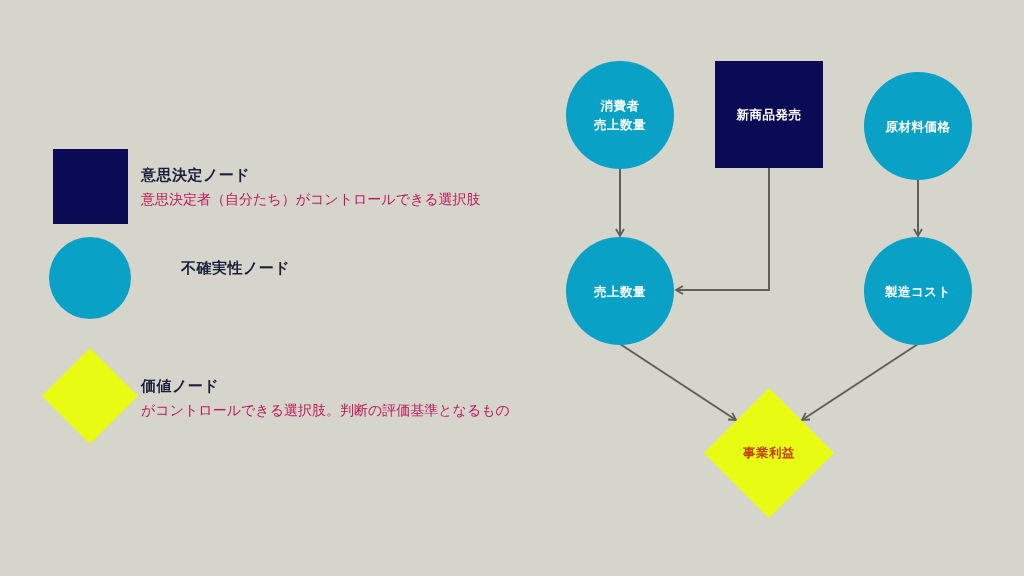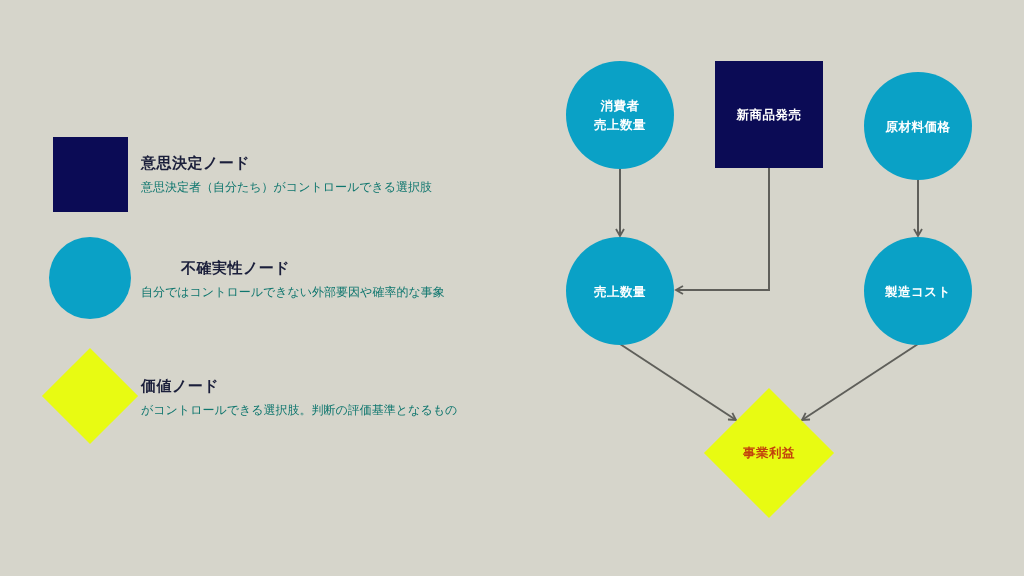--- a/index.html
+++ b/index.html
@@ -9,21 +9,21 @@
       font-family: "DejaVu Sans", "Liberation Sans", sans-serif;
       position: relative;
     }
     .legend-item { position: absolute; left: 0; width: 540px; height: 100px; }
     .legend-shape { position: absolute; }
     .legend-title {
       position: absolute; left: 141px; font-size: 15px; font-weight: bold; color: #1b1f3b;
       white-space: nowrap; letter-spacing: 0.5px;
     }
     .legend-desc {
-      position: absolute; left: 141px; font-size: 12px; color: #0f766e;
+      position: absolute; left: 141px; font-size: 14px; color: #be185d;
       white-space: nowrap;
     }
     .sq-legend { left: 53px; top: 137px; width: 75px; height: 75px; background: #0b0b55; }
     .circ-legend { left: 49px; top: 237px; width: 82px; height: 82px; border-radius: 50%; background: #0aa1c6; }
     .diamond-legend {
       left: 56px; top: 354px; width: 68px; height: 68px; background: #e8fb12;
       transform: rotate(45deg);
     }
     svg.diagram { position: absolute; left: 0; top: 0; }
     .node { position: absolute; display: flex; align-items: center; justify-content: center;
@@ -36,29 +36,28 @@
       background: #e8fb12; transform: rotate(45deg); }
     .node-diamond-label { position: absolute; left: 0; top: 0; width: 130px; height: 130px;
       display: flex; align-items: center; justify-content: center; font-weight: bold; font-size: 12.5px;
       color: #c2410c; letter-spacing: 0.5px; }
     .label-line { display: block; }
   </style>
 </head>
 <body>
 
 <div class="legend">
-  <div class="legend-item" style="top:0;">
+  <div class="legend-item" style="top:12px;">
     <div class="legend-shape sq-legend"></div>
     <div class="legend-title" style="top:154px;">意思決定ノード</div>
     <div class="legend-desc" style="top:179px;">意思決定者（自分たち）がコントロールできる選択肢</div>
   </div>
   <div class="legend-item" style="top:0;">
     <div class="legend-shape circ-legend"></div>
     <div class="legend-title" style="top:259px;margin-left:40px;">不確実性ノード</div>
-    <div class="legend-desc" style="top:284px;">自分ではコントロールできない外部要因や確率的な事象</div>
   </div>
   <div class="legend-item" style="top:8px;">
     <div class="legend-shape diamond-legend"></div>
     <div class="legend-title" style="top:369px;">価値ノード</div>
     <div class="legend-desc" style="top:394px;">がコントロールできる選択肢。判断の評価基準となるもの</div>
   </div>
 </div>
 
 <svg class="diagram" width="1024" height="576">
   <defs>

